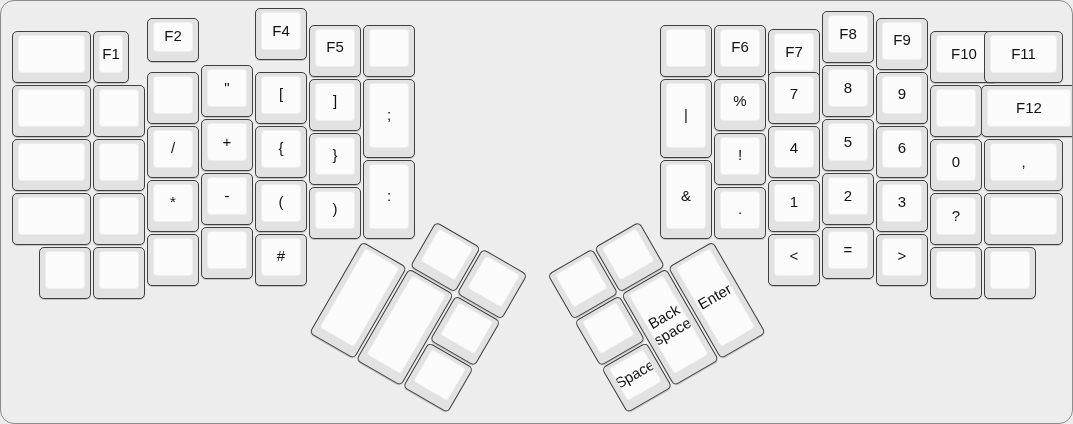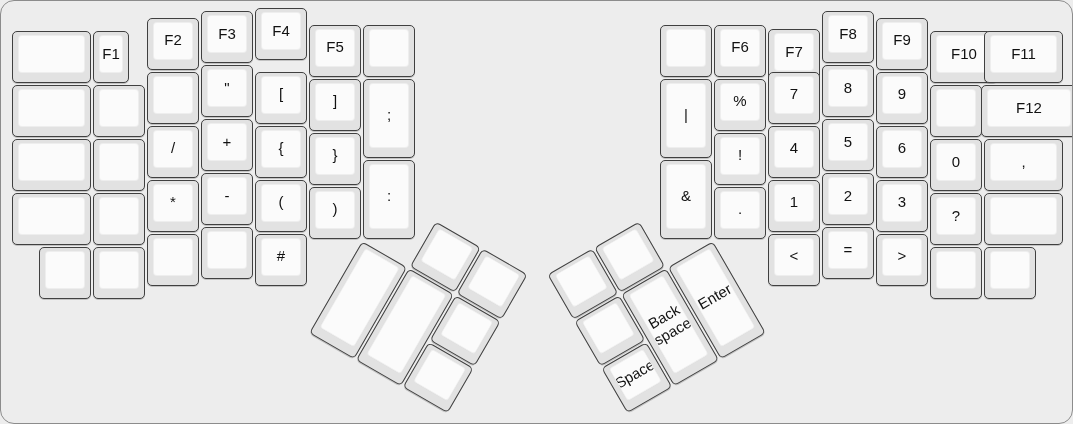--- a/index.html
+++ b/index.html
@@ -79,43 +79,38 @@
       <div class="key" style="left: 92px; top: 138.25px; width: 52px; height: 52px;">
         <div class="keytop">
           <span class="klabel"></span>
         </div>
       </div>
       <div class="key" style="left: 92px; top: 192.25px; width: 52px; height: 52px;">
         <div class="keytop">
           <span class="klabel"></span>
         </div>
       </div>
-      <div class="key" style="left: 146px; top: 16.75px; width: 52px; height: 52px;">
+      <div class="key" style="left: 146px; top: 16.75px; width: 52px; height: 44px;">
         <div class="keytop">
           <span class="klabel">F2</span>
         </div>
       </div>
       <div class="key" style="left: 146px; top: 70.75px; width: 52px; height: 52px;">
         <div class="keytop">
           <span class="klabel"></span>
         </div>
       </div>
       <div class="key" style="left: 146px; top: 124.75px; width: 52px; height: 52px;">
         <div class="keytop">
           <span class="klabel">/</span>
         </div>
       </div>
       <div class="key" style="left: 146px; top: 178.75px; width: 52px; height: 52px;">
         <div class="keytop">
           <span class="klabel">*</span>
-        </div>
-      </div>
-      <div class="key" style="left: 200px; top: 10px; width: 52px; height: 52px;">
-        <div class="keytop">
-          <span class="klabel">F3</span>
         </div>
       </div>
       <div class="key" style="left: 200px; top: 64px; width: 52px; height: 52px;">
         <div class="keytop">
           <span class="klabel">"</span>
         </div>
       </div>
       <div class="key" style="left: 200px; top: 118px; width: 52px; height: 52px;">
         <div class="keytop">
           <span class="klabel">+</span>

